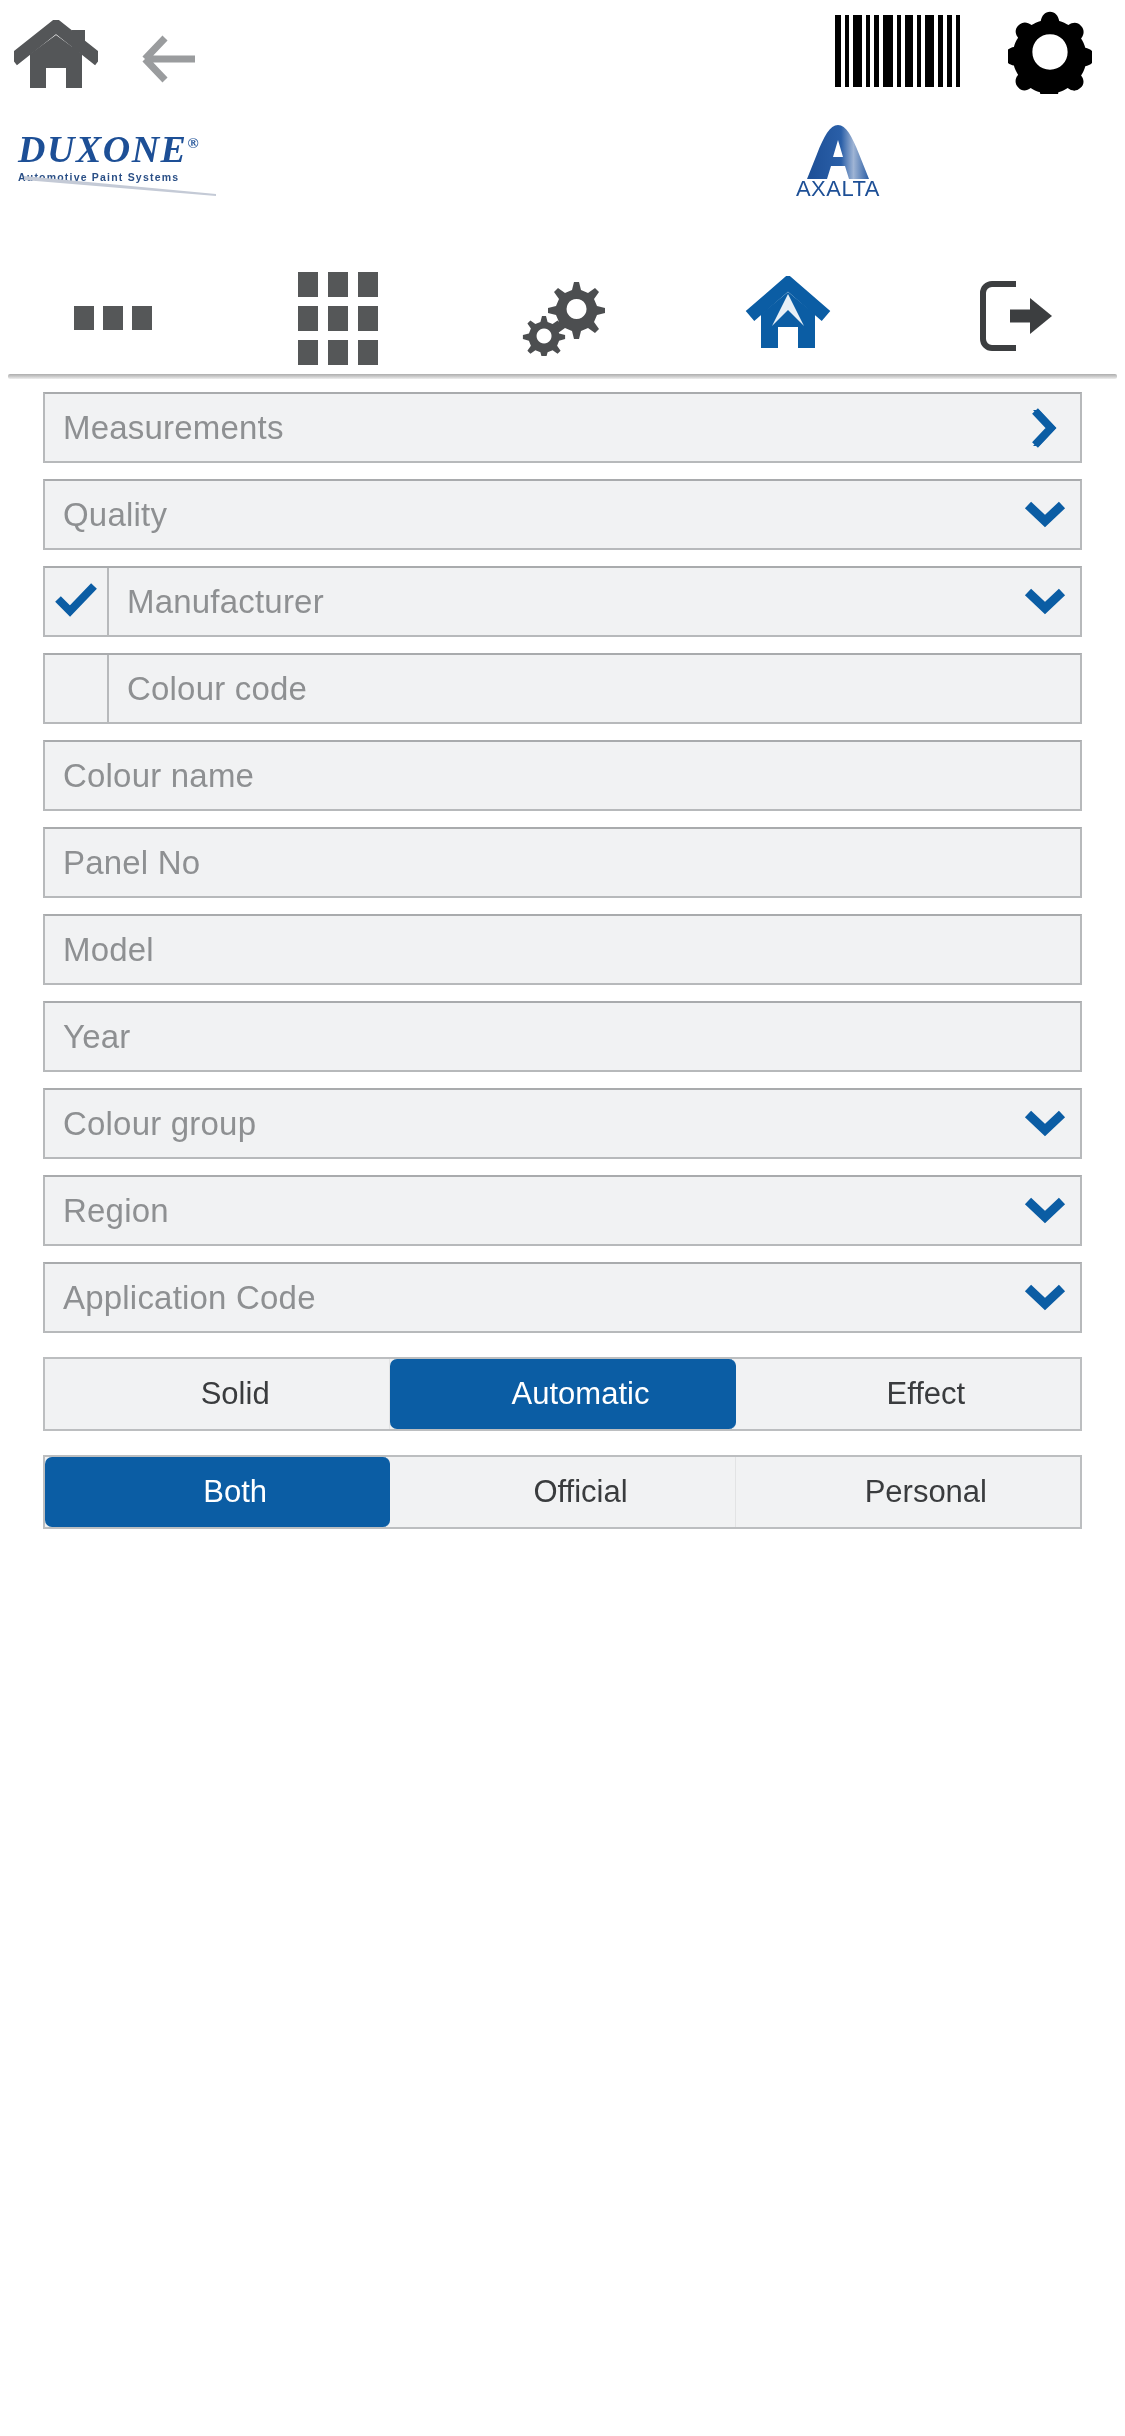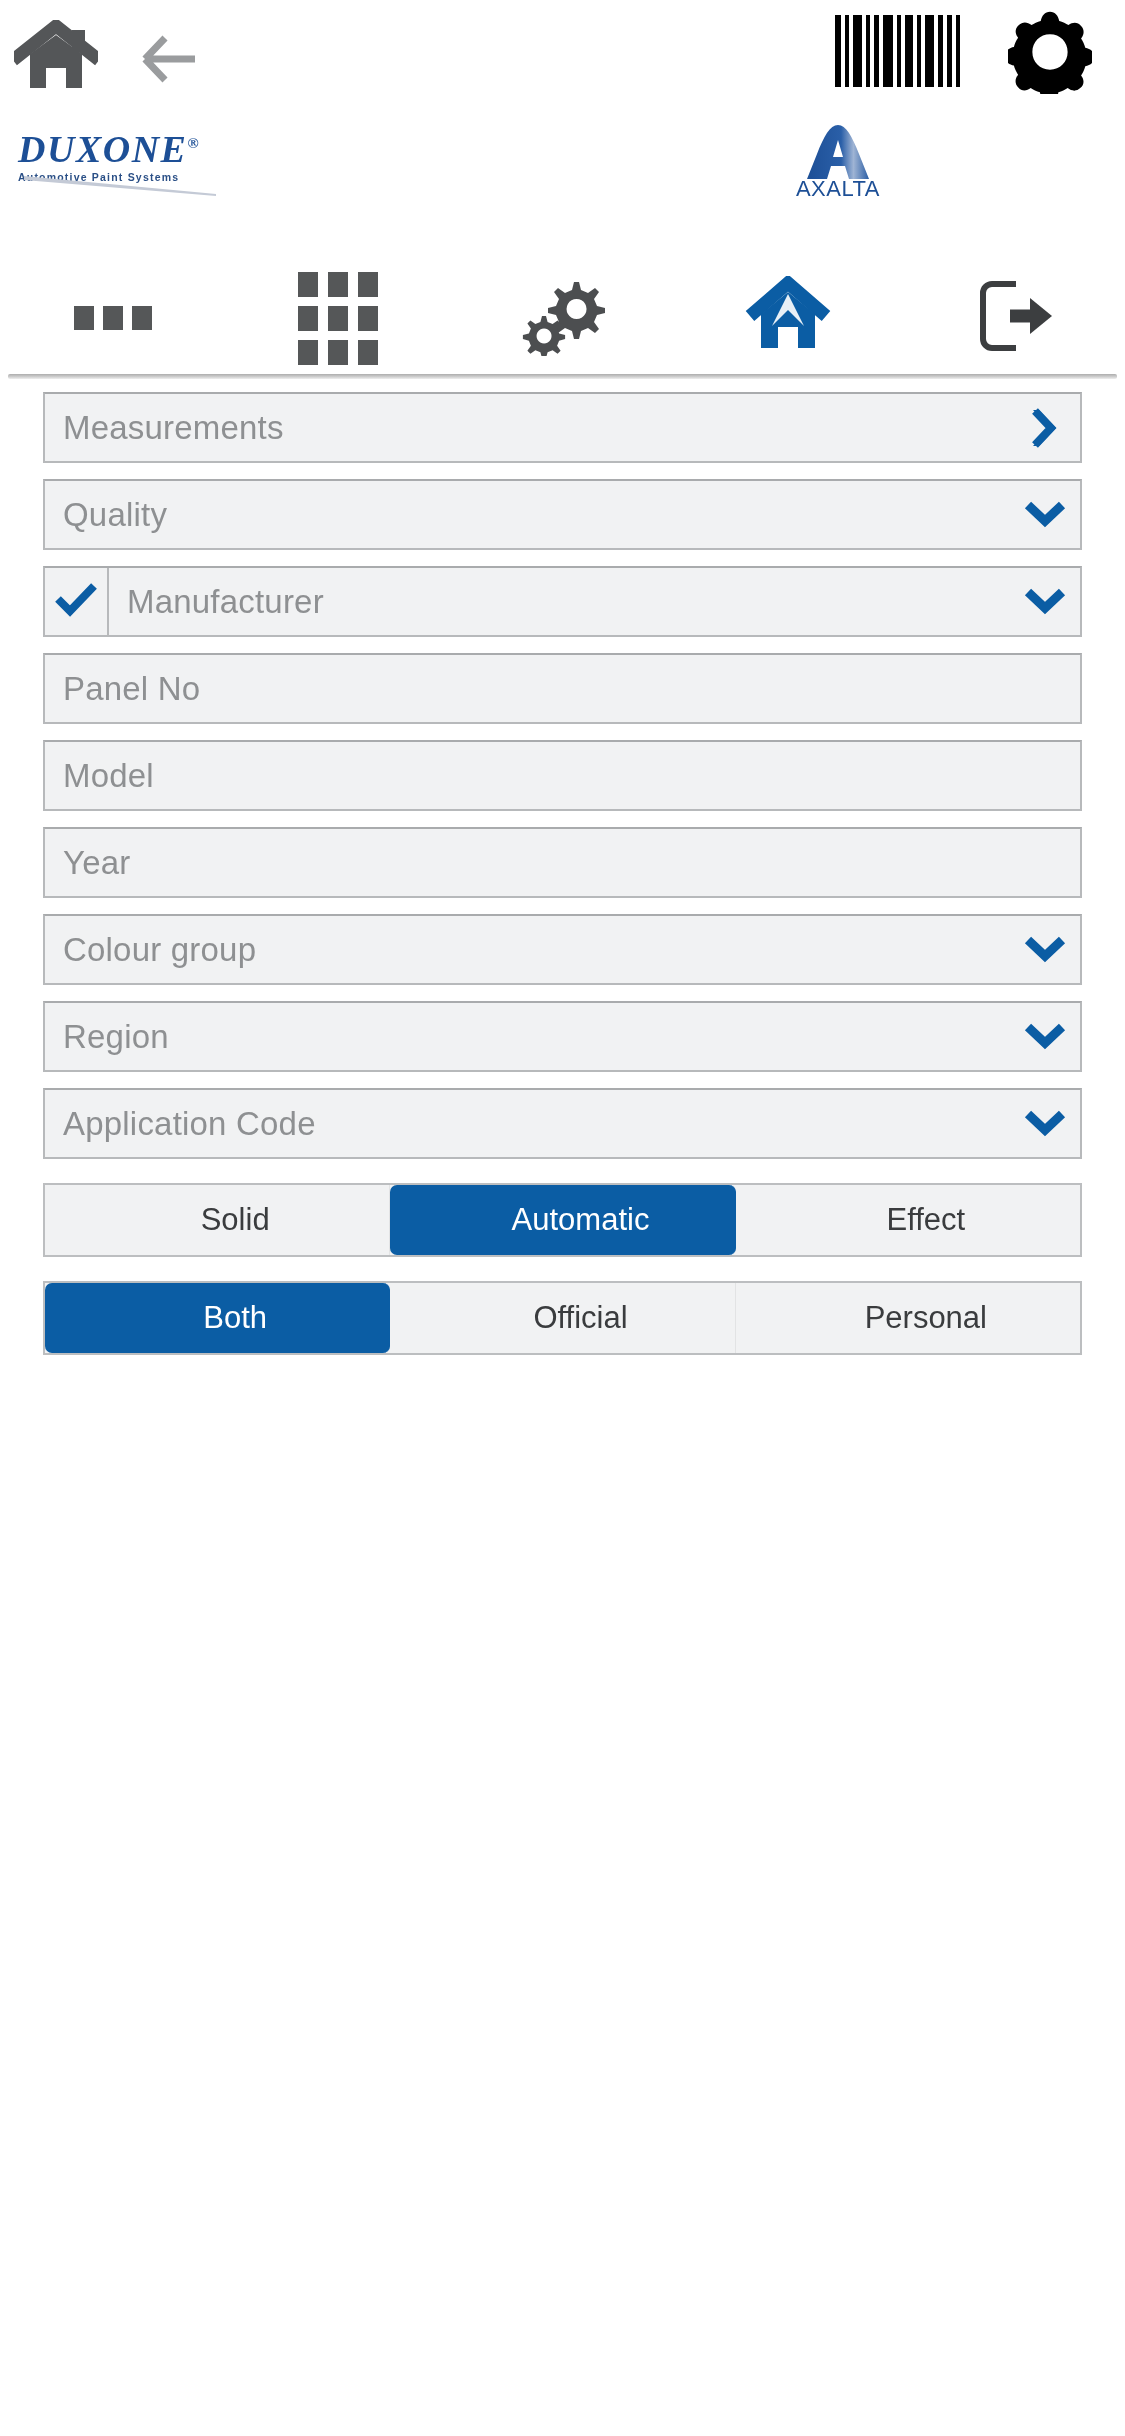--- a/index.html
+++ b/index.html
@@ -372,21 +372,32 @@
         </div>
         <div class="label">Manufacturer</div>
         <div class="chev">
           <svg width="42" height="28" viewBox="0 0 42 28">
               <path d="M4 4 L21 20 L38 4" fill="none" stroke="#0b5da4" stroke-width="9" stroke-linejoin="miter"></path>
             </svg>
         </div>
       </div>
     </div>
 
-
+    <div class="field-wrap">
+      <div class="field">
+        <div class="check-cell"></div>
+        <div class="label">Colour code</div>
+      </div>
+    </div>
+
+    <div class="field-wrap">
+      <div class="field">
+        <div class="label">Colour name</div>
+      </div>
+    </div>
 
     <div class="field-wrap">
       <div class="field">
         <div class="label">Panel No</div>
       </div>
     </div>
 
     <div class="field-wrap">
       <div class="field">
         <div class="label">Model</div>

